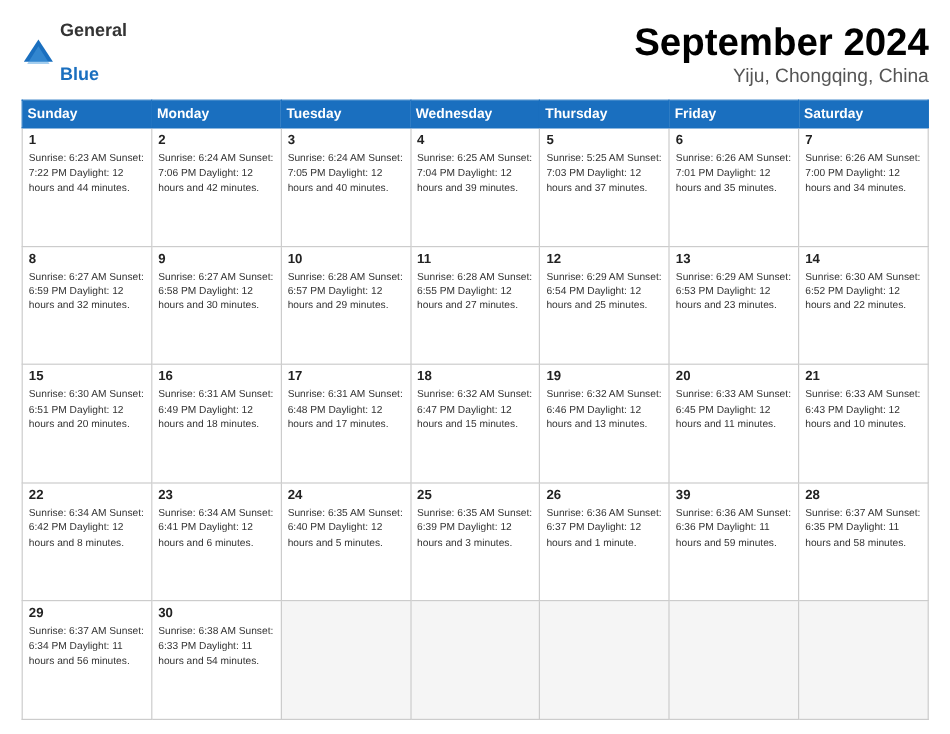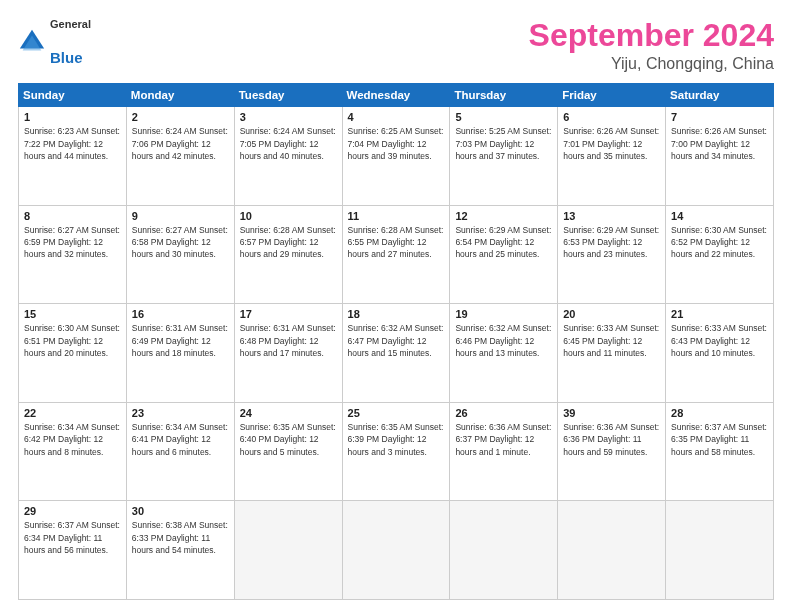--- a/index.html
+++ b/index.html
@@ -27,41 +27,41 @@
       display: flex;
       align-items: center;
       gap: 4px;
     }
     .logo-text {
       display: flex;
       flex-direction: column;
       line-height: 1.1;
     }
     .logo-general {
-      font-size: 11px;
+      font-size: 15px;
       font-weight: bold;
       color: #333;
     }
     .logo-blue {
       font-size: 15px;
       font-weight: bold;
       color: #1a6fbf;
       margin-top: 20px;
     }
     .logo-icon {
       width: 28px;
       height: 28px;
     }
     .title-block {
       text-align: right;
     }
     .title-month {
       font-size: 32px;
       font-weight: bold;
-      color: #ec4899;
+      color: #000000;
       line-height: 1.1;
     }
     .title-location {
       font-size: 16px;
       color: #555;
       margin-top: 2px;
     }
     .calendar {
       flex: 1;
       border: 1px solid #ccc;

